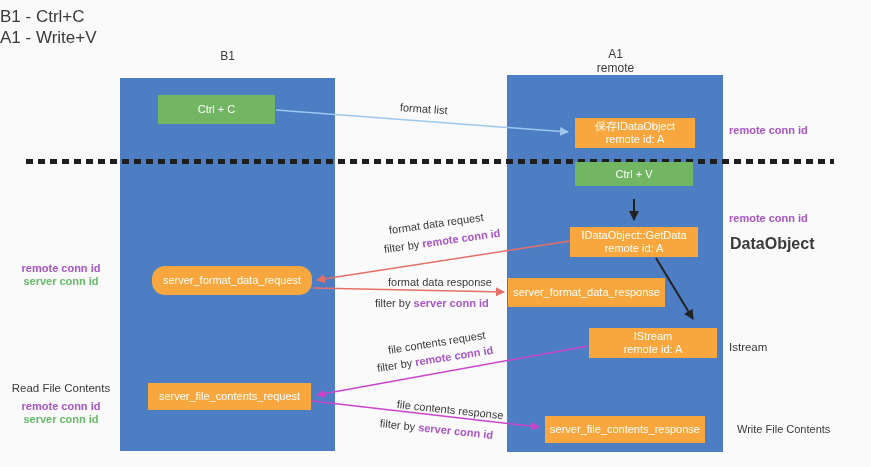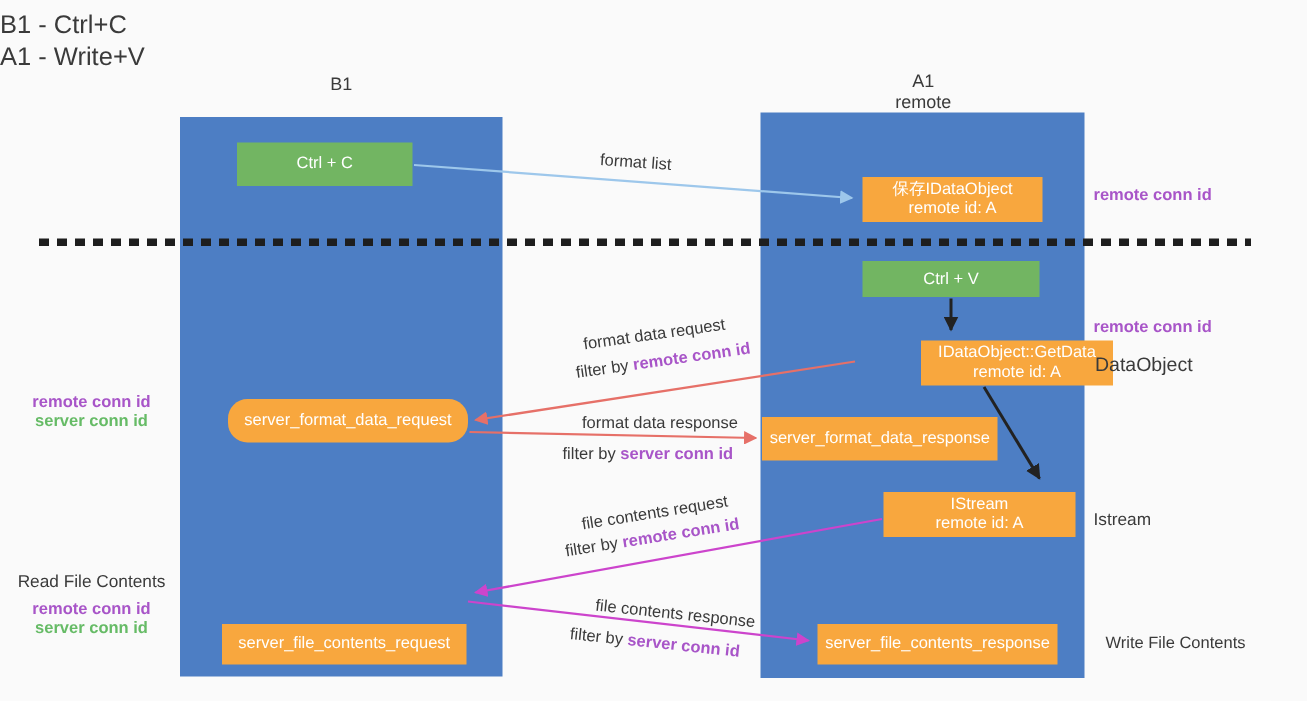--- a/index.html
+++ b/index.html
@@ -112,43 +112,43 @@
 
   <div class="node green" style="left:158px;top:95px;width:117px;height:29px;">
     <span>Ctrl + C</span>
   </div>
 
   <div class="node orange" style="left:575px;top:118px;width:120px;height:30px;">
     <span>保存IDataObject</span>
     <span>remote id: A</span>
   </div>
 
-  <div class="node green" style="left:575px;top:174px;width:118px;height:24px;align-items:center;">
+  <div class="node green" style="left:575px;top:162px;width:118px;height:24px;align-items:center;">
     <span>Ctrl + V</span>
   </div>
 
-  <div class="node orange" style="left:570px;top:227px;width:128px;height:30px;margin-left:44px;">
+  <div class="node orange" style="left:570px;top:227px;width:128px;height:30px;">
     <span>IDataObject::GetData</span>
     <span>remote id: A</span>
   </div>
 
   <div class="node orange" style="left:152px;top:266px;width:160px;height:29px;border-radius:13px;">
     <span>server_format_data_request</span>
   </div>
 
   <div class="node orange" style="left:508px;top:278px;width:157px;height:29px;">
     <span>server_format_data_response</span>
   </div>
 
   <div class="node orange" style="left:589px;top:328px;width:128px;height:30px;">
     <span>IStream</span>
     <span>remote id: A</span>
   </div>
 
-  <div class="node orange" style="left:148px;top:383px;width:163px;height:27px;margin-top:33px;">
+  <div class="node orange" style="left:148px;top:383px;width:163px;height:27px;">
     <span>server_file_contents_request</span>
   </div>
 
   <div class="node orange" style="left:545px;top:416px;width:160px;height:27px;">
     <span>server_file_contents_response</span>
   </div>
 
   <div class="lbl" style="left:400px;top:101px;transform:rotate(4deg);">format list</div>
 
   <div class="lbl" style="left:389px;top:224px;transform:rotate(-8deg);">format data request</div>
@@ -166,21 +166,21 @@
     <span>filter by </span><b class="purple">remote conn id</b>
   </div>
 
   <div class="lbl" style="left:397px;top:398px;transform:rotate(6deg);">file contents response</div>
   <div class="lbl" style="left:380px;top:417px;transform:rotate(6deg);">
     <span>filter by </span><b class="purple">server conn id</b>
   </div>
 
   <div class="lbl purple-b" style="left:729px;top:124px;">remote conn id</div>
   <div class="lbl purple-b" style="left:729px;top:212px;">remote conn id</div>
-  <div class="lbl" style="left:730px;top:235px;font-size:13px;">DataObject</div>
+  <div class="lbl" style="left:730px;top:235px;font-size:16px;font-weight:bold;">DataObject</div>
   <div class="lbl" style="left:729px;top:341px;font-size:11.5px;">Istream</div>
   <div class="lbl" style="left:737px;top:423px;font-size:11px;">Write File Contents</div>
 
   <div class="side-stack" style="left:5px;top:262px;width:112px;">
     <div class="purple-b">remote conn id</div>
     <div class="green-b">server conn id</div>
   </div>
   <div class="side-stack" style="left:5px;top:382px;width:112px;text-align:center;">
     <div style="color:var(--text-dark,#3a3a3a);font-size:11.5px;margin-bottom:5px;">Read File Contents</div>
     <div class="purple-b">remote conn id</div>

